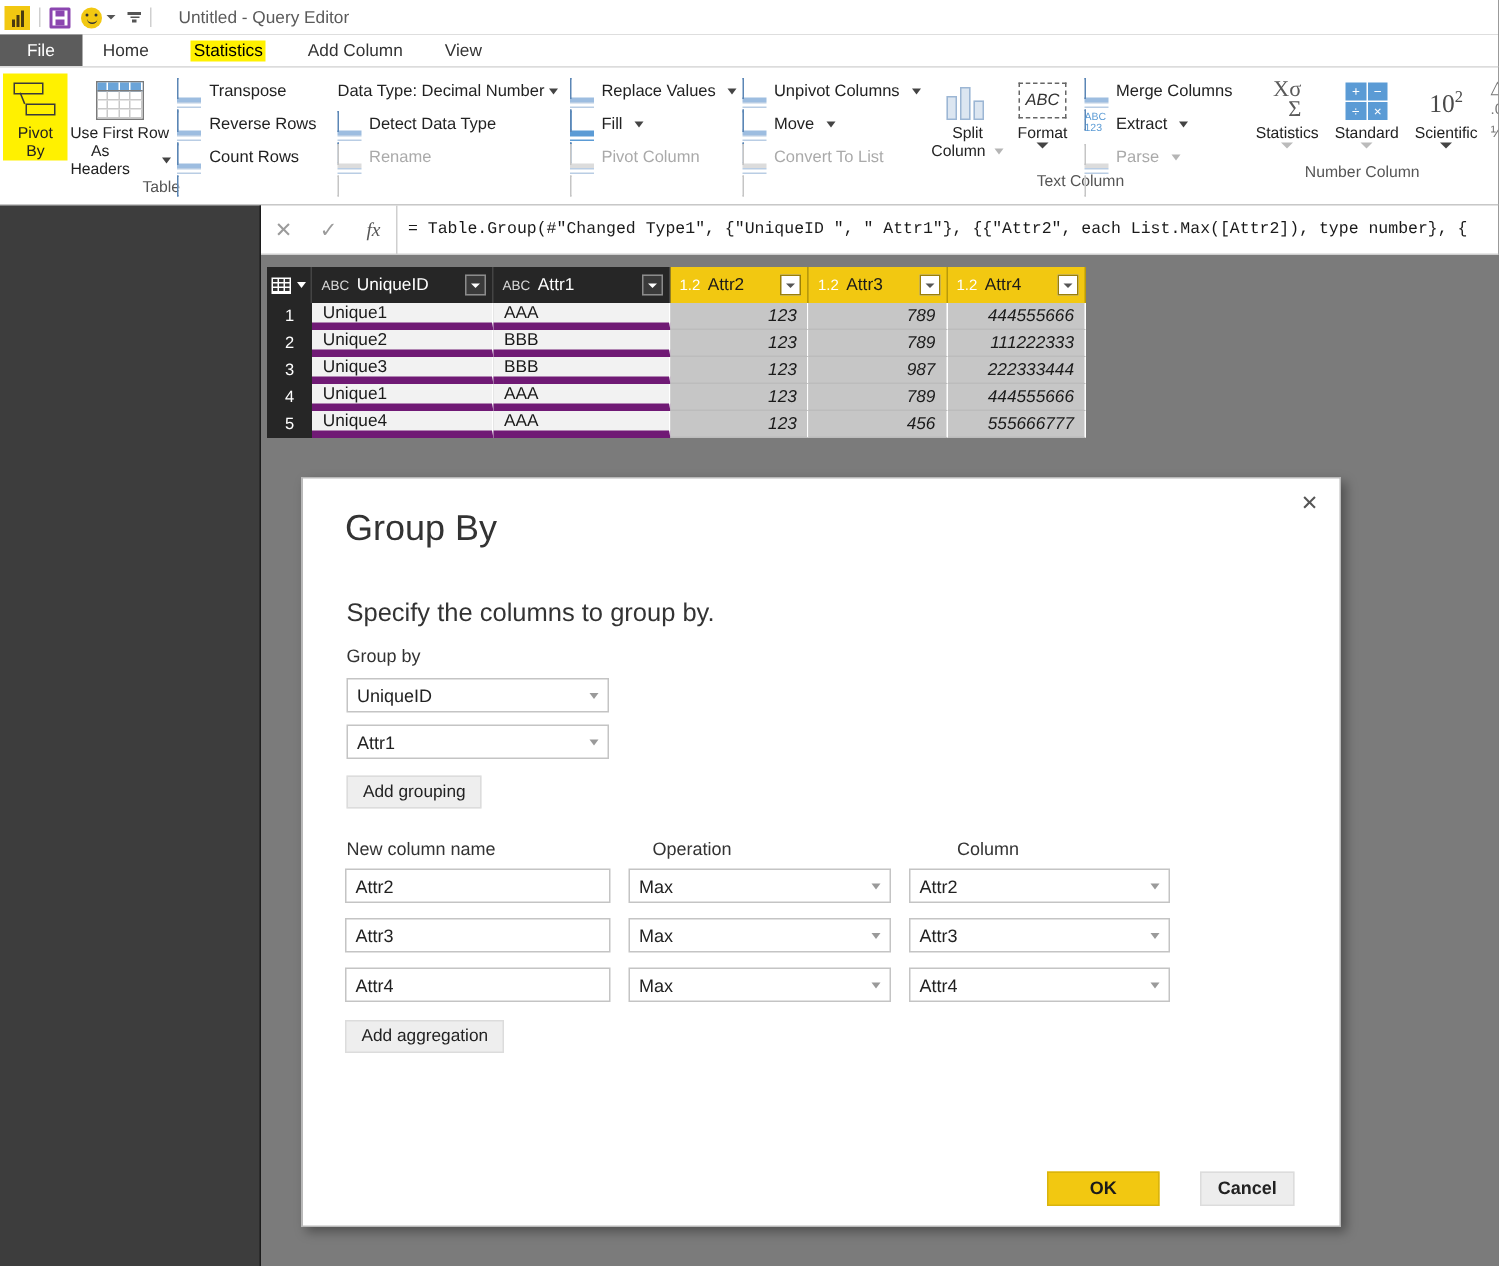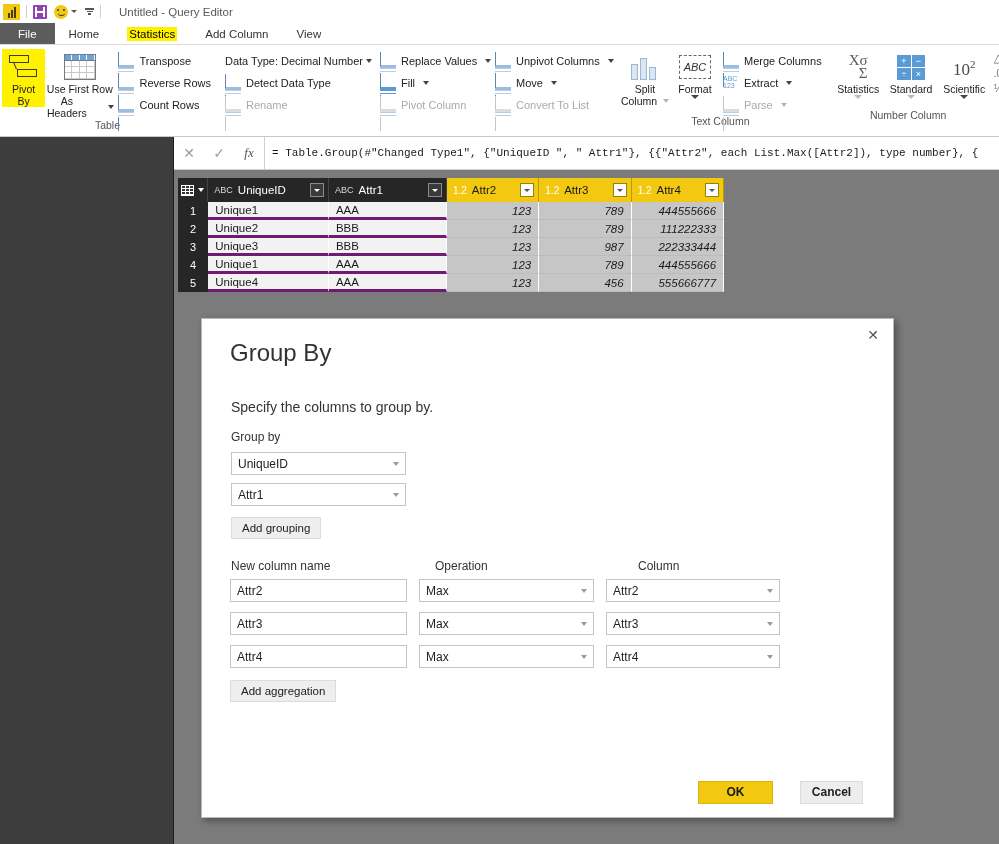--- a/index.html
+++ b/index.html
@@ -232,21 +232,21 @@
   .dg-th.num .th-drop i { border-top-color: #555; }
 
   .dg-row { display: flex; height: 18px; }
   .dg-rn {
     width: 32px; background: #262626; color: #fff; font-size: 11px;
     display: flex; align-items: center; justify-content: center;
   }
   .dg-td {
     display: flex; align-items: center; padding: 0 7px;
     background: #f2f2f2; color: #1a1a1a;
-    border-right: 1px solid #fff; border-bottom: 3px solid #701a75;
+    border-right: 1px solid #fff; border-bottom: 5px solid #701a75;
   }
   .dg-td.num {
     background: #c6c6c6; justify-content: flex-end; font-style: italic;
     border-right: 1px solid #fff; border-bottom: 1px solid #bcbcbc;
   }
 
   
   .dlg {
     position: absolute; left: 201px; top: 318px; width: 693px; height: 500px;
     background: #fff; border: 1px solid #b9b9b9;
@@ -254,21 +254,21 @@
   }
   .dlg-close {
     position: absolute; right: 10px; top: 6px; width: 20px; height: 20px;
     display: flex; align-items: center; justify-content: center;
     color: #555; font-size: 14px;
   }
   .dlg-title {
     position: absolute; left: 28px; top: 20px;
     font-size: 24px; font-weight: 300; color: #333;
   }
-  .dlg-sub { position: absolute; left: 29px; top: 80px; font-size: 14px; color: #333; }
+  .dlg-sub { position: absolute; left: 29px; top: 80px; font-size: 17px; color: #333; }
   .dlg-lbl { font-size: 12px; color: #333; }
   .sec-groupby { position: absolute; left: 29px; top: 111px; }
   .field-sel {
     width: 175px; height: 23px; border: 1px solid #c4c4c4; background: #fff;
     display: flex; align-items: center; padding: 0 6px;
     font-size: 12px; color: #222; margin-top: 8px;
   }
   .field-sel .fill { flex: 1; }
   .field-sel .arr { width: 0; height: 0; border-left: 3.5px solid transparent;
     border-right: 3.5px solid transparent; border-top: 4px solid #9a9a9a; }

